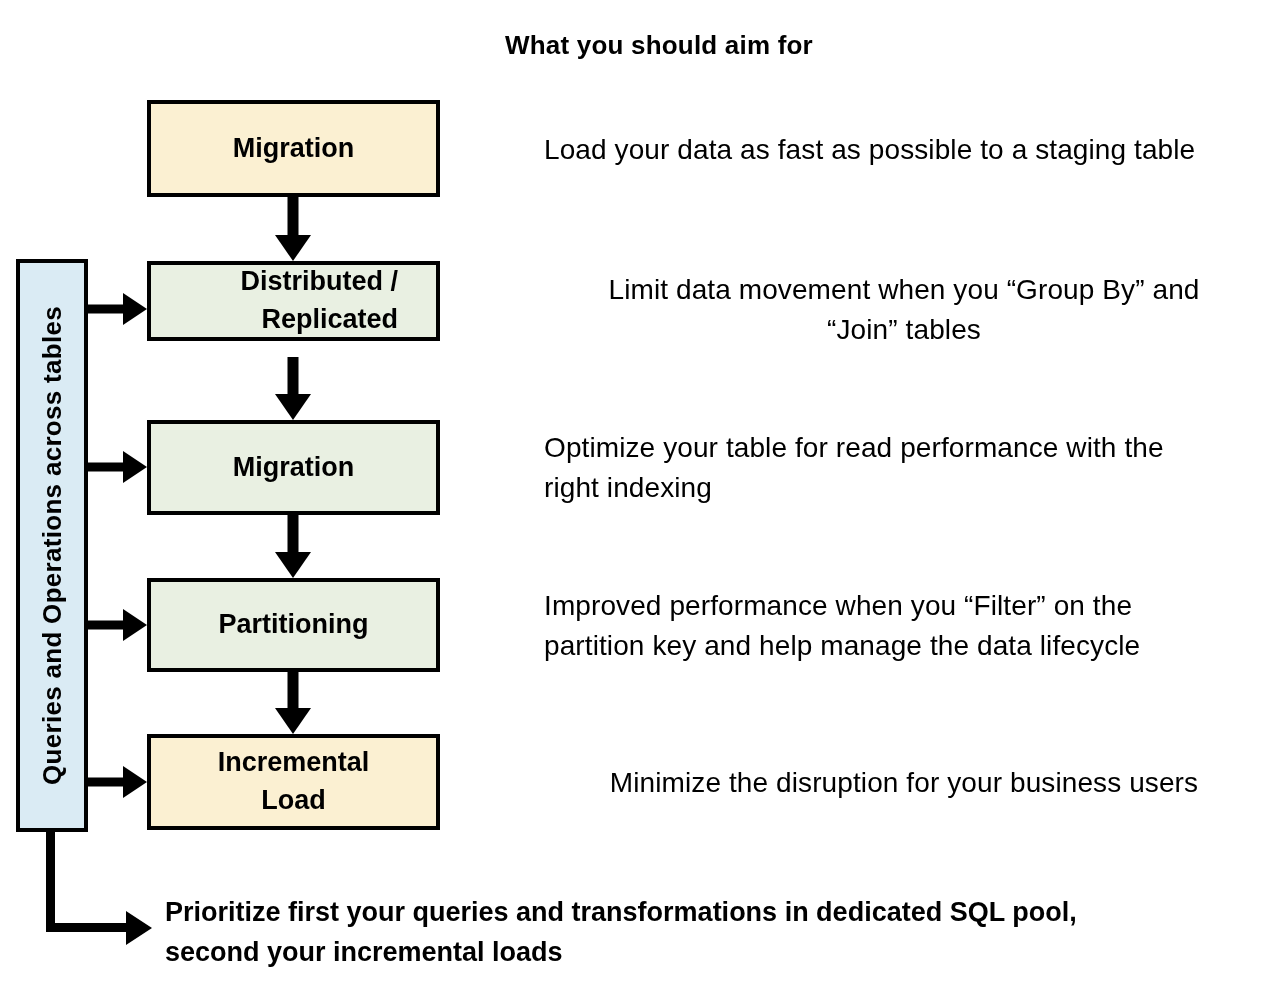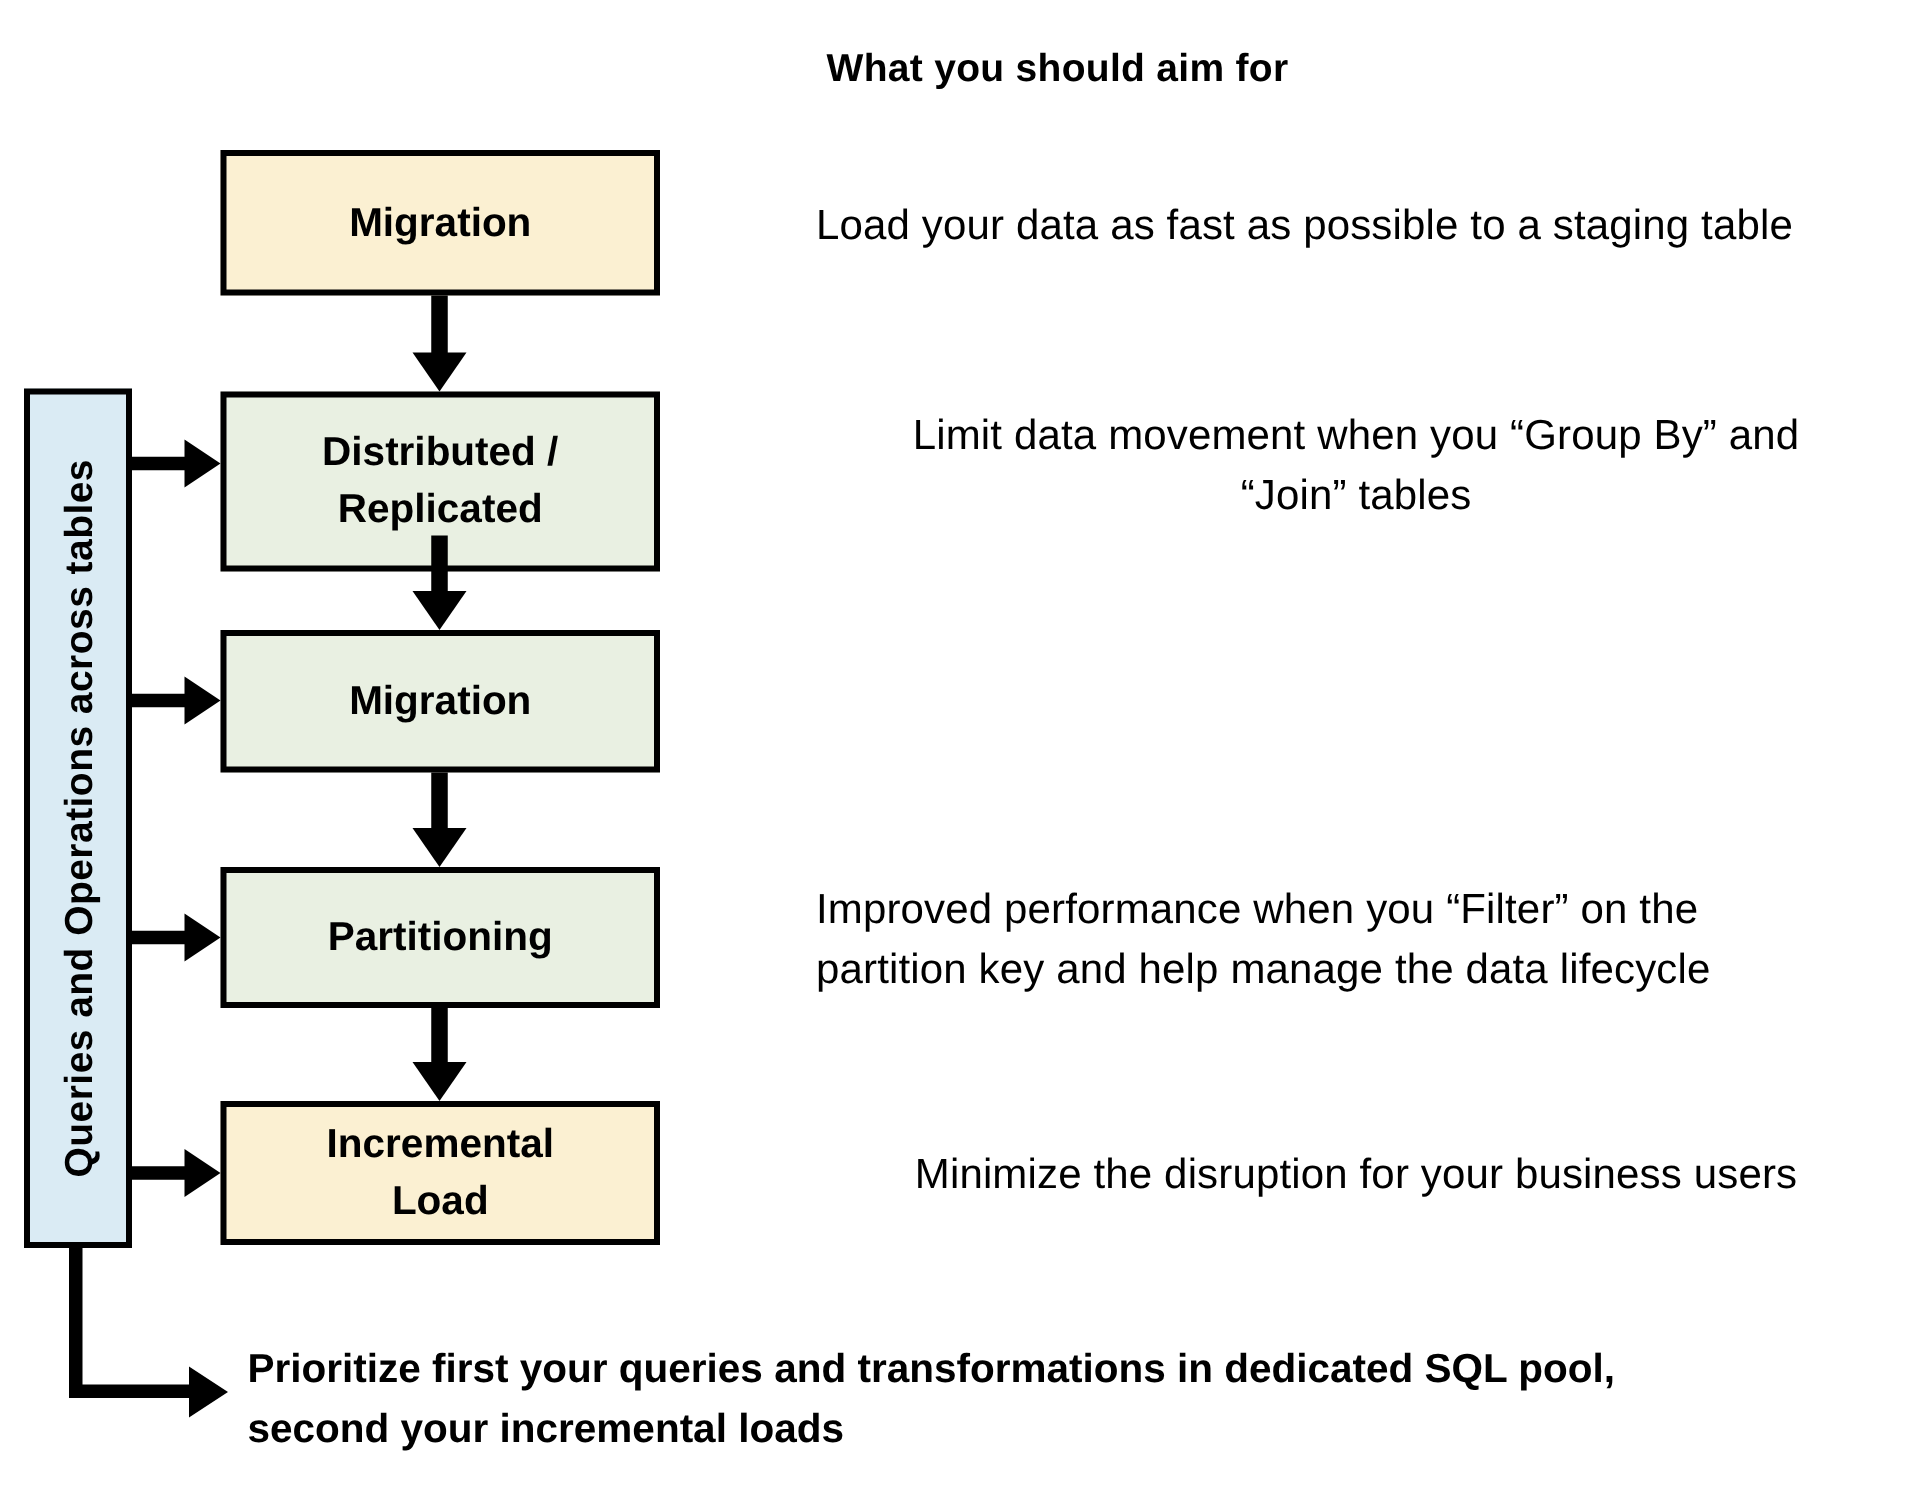--- a/index.html
+++ b/index.html
@@ -10,21 +10,20 @@
     width: 1278px;
     height: 1000px;
     background: #ffffff;
     overflow: hidden;
   }
 
   
   .title {
     position: absolute;
     top: 30px; left: 505px; width: 400px;
-    text-align: center;
     font-size: 26px;
     font-weight: bold;
     letter-spacing: 0.2px;
   }
 
   
   .sidebar {
     position: absolute;
     left: 16px; top: 259px;
     width: 72px; height: 573px;
@@ -53,21 +52,21 @@
     justify-content: center;
     text-align: center;
     font-size: 27px;
     font-weight: bold;
     line-height: 1.4;
     padding: 0 38px;
   }
   .node.cream { background: var(--cream, #FBF0D2); }
   .node.green { background: var(--green, #E9F0E2); }
   .n1 { top: 100px; height: 97px; }
-  .n2 { top: 261px; height: 120px; }
+  .n2 { top: 261px; height: 80px; text-align: right; }
   .n3 { top: 420px; height: 95px; }
   .n4 { top: 578px; height: 94px; }
   .n5 { top: 734px; height: 96px; }
 
   
   .varrow { position: absolute; left: 275px; width: 36px; }
   .va1 { top: 197px; height: 64px; }
   .va2 { top: 357px; height: 63px; }
   .va3 { top: 515px; height: 63px; }
   .va4 { top: 672px; height: 62px; }
@@ -215,20 +214,22 @@
     <div class="head"></div>
   </div>
 
   <div class="larrow-vstem"></div>
   <div class="larrow-hstem"></div>
   <div class="larrow-head"></div>
 
   <div class="desc d1">Load your data as fast as possible to a staging table</div>
   <div class="desc d2">Limit data movement when you “Group By” and
 “Join” tables</div>
+  <div class="desc d3">Optimize your table for read performance with the
+right indexing</div>
   <div class="desc d4">Improved performance when you “Filter” on the
 partition key and help manage the data lifecycle</div>
   <div class="desc d5">Minimize the disruption for your business users</div>
 
   <div class="footer-note">Prioritize first your queries and transformations in dedicated SQL pool,
 second your incremental loads</div>
 
 </div>
 
 </body></html>

